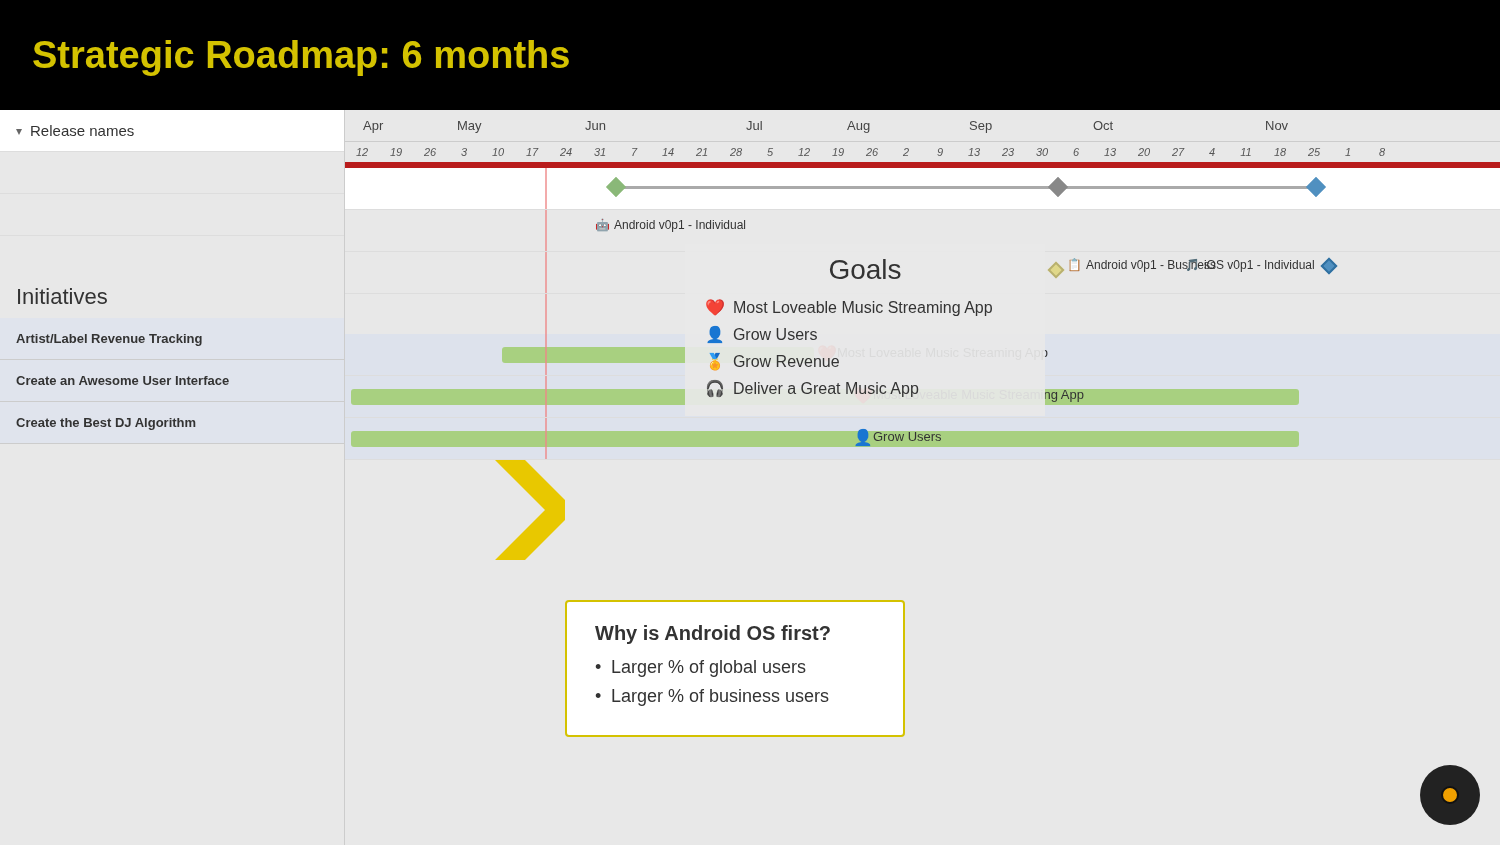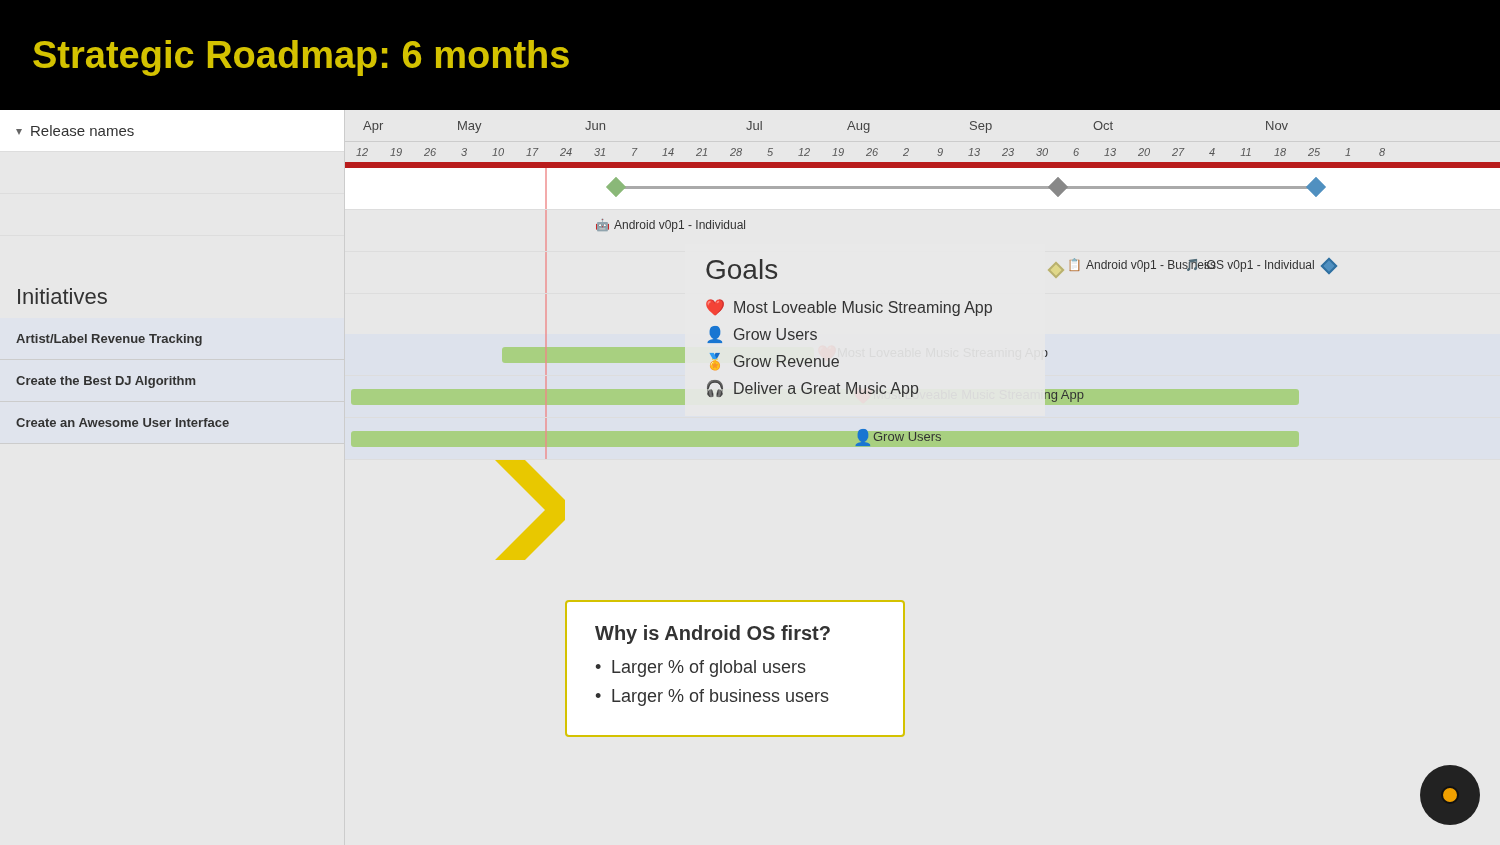--- a/index.html
+++ b/index.html
@@ -162,20 +162,21 @@
       border: none;
       padding: 16px 20px;
       z-index: 10;
     }
 
     #goals-overlay h2 {
       font-size: 28px;
       font-weight: normal;
       color: #333;
       margin-bottom: 12px;
+      text-align: center;
     }
 
     .goal-item {
       display: flex;
       align-items: center;
       gap: 8px;
       font-size: 16px;
       color: #333;
       margin-bottom: 8px;
     }
@@ -279,24 +280,24 @@
     <div class="timeline-row" style="background:#e8e8e8;"></div>
 
     <div class="sidebar-spacer"></div>
 
     <div class="sidebar-initiatives-header">Initiatives</div>
 
     <div class="sidebar-initiative-item">
       <span>Artist/Label Revenue Tracking</span>
     </div>
     <div class="sidebar-initiative-item">
+      <span>Create an Awesome User Interface</span>
+    </div>
+    <div class="sidebar-initiative-item">
       <span>Create the Best DJ Algorithm</span>
-    </div>
-    <div class="sidebar-initiative-item">
-      <span>Create an Awesome User Interface</span>
     </div>
   </div>
 
   <div id="timeline-area">
 
     <div class="month-header-row" style="position:relative; height:32px;">
       <span class="month-label" style="left:18px;">Apr</span>
       <span class="month-label" style="left:112px;">May</span>
       <span class="month-label" style="left:240px;">Jun</span>
       <span class="month-label" style="left:401px;">Jul</span>

